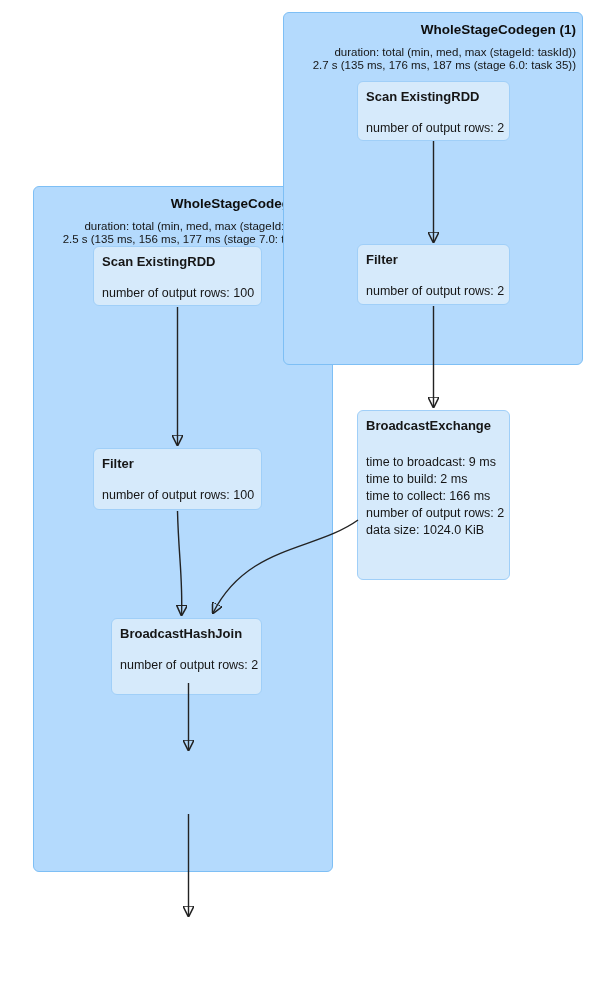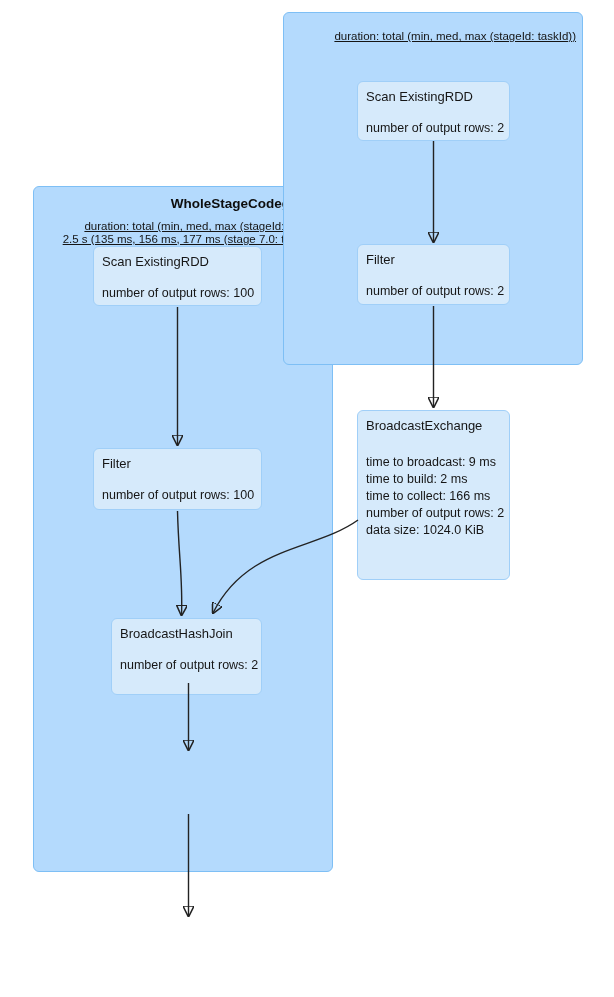--- a/index.html
+++ b/index.html
@@ -7,27 +7,27 @@
     width:614px;height:997px;background:#ffffff;position:relative;
     font-family:"Liberation Sans",sans-serif;color:#111111;overflow:hidden;
   }
   .canvas{position:absolute;left:0;top:0;width:614px;height:997px;}
   .cluster{
     position:absolute;background:#b4dafd;border:1px solid #7ebff5;
     border-radius:6px;box-sizing:border-box;overflow:hidden;
   }
   .cluster-header{position:absolute;top:9px;left:8px;right:6px;text-align:right;}
   .cluster-label{font-weight:bold;font-size:13.5px;line-height:16px;color:#0d0d0d;}
-  .cluster-duration{margin-top:8px;font-size:11.5px;line-height:12.5px;color:#151515;white-space:nowrap;text-decoration:underline;}
+  .cluster-duration{margin-top:8px;font-size:11.5px;line-height:12.5px;color:#151515;white-space:nowrap;}
   .node{
     position:absolute;background:#d6eafb;border:1px solid #a0cff8;
     border-radius:6px;box-sizing:border-box;padding:7px 8px;
     font-size:12.5px;color:#161616;
   }
-  .node-title{font-weight:normal;font-size:13px;line-height:16px;white-space:nowrap;}
+  .node-title{font-weight:bold;font-size:13px;line-height:16px;white-space:nowrap;}
   .node-metrics{margin-top:15px;line-height:17px;white-space:nowrap;}
   .node-metrics.tall{margin-top:20px;line-height:17px;}
   .node-center{display:flex;align-items:center;justify-content:center;padding:0;}
   .edges{position:absolute;left:0;top:0;width:614px;height:997px;pointer-events:none;}
   .edges path{stroke:#222222;stroke-width:1.4;fill:none;}
 </style>
 </head>
 <body>
 
 <div class="canvas">
@@ -37,22 +37,24 @@
       <div class="cluster-label">WholeStageCodegen (2)</div>
       <div class="cluster-duration">
         <div>duration: total (min, med, max (stageId: taskId))</div>
         <div>2.5 s (135 ms, 156 ms, 177 ms (stage 7.0: task 45))</div>
       </div>
     </div>
   </section>
 
   <section class="cluster" style="left:283px;top:12px;width:300px;height:353px;">
     <div class="cluster-header">
+      <div class="cluster-label">WholeStageCodegen (1)</div>
       <div class="cluster-duration">
         <div>duration: total (min, med, max (stageId: taskId))</div>
+        <div>2.7 s (135 ms, 176 ms, 187 ms (stage 6.0: task 35))</div>
       </div>
     </div>
   </section>
 
   <div class="node" style="left:357px;top:81px;width:153px;height:60px;">
     <div class="node-title">Scan ExistingRDD</div>
     <div class="node-metrics">
         <div>number of output rows: 2</div>
       </div>
   </div>

